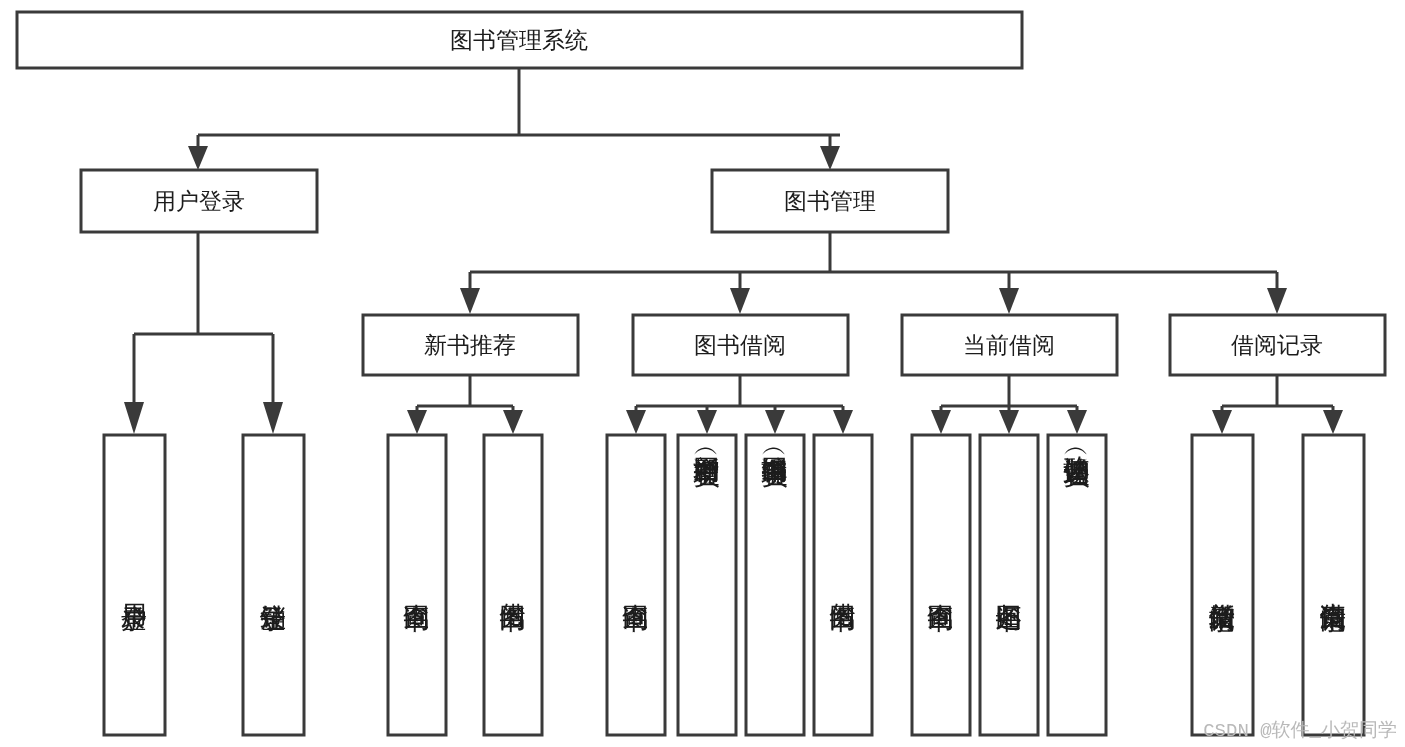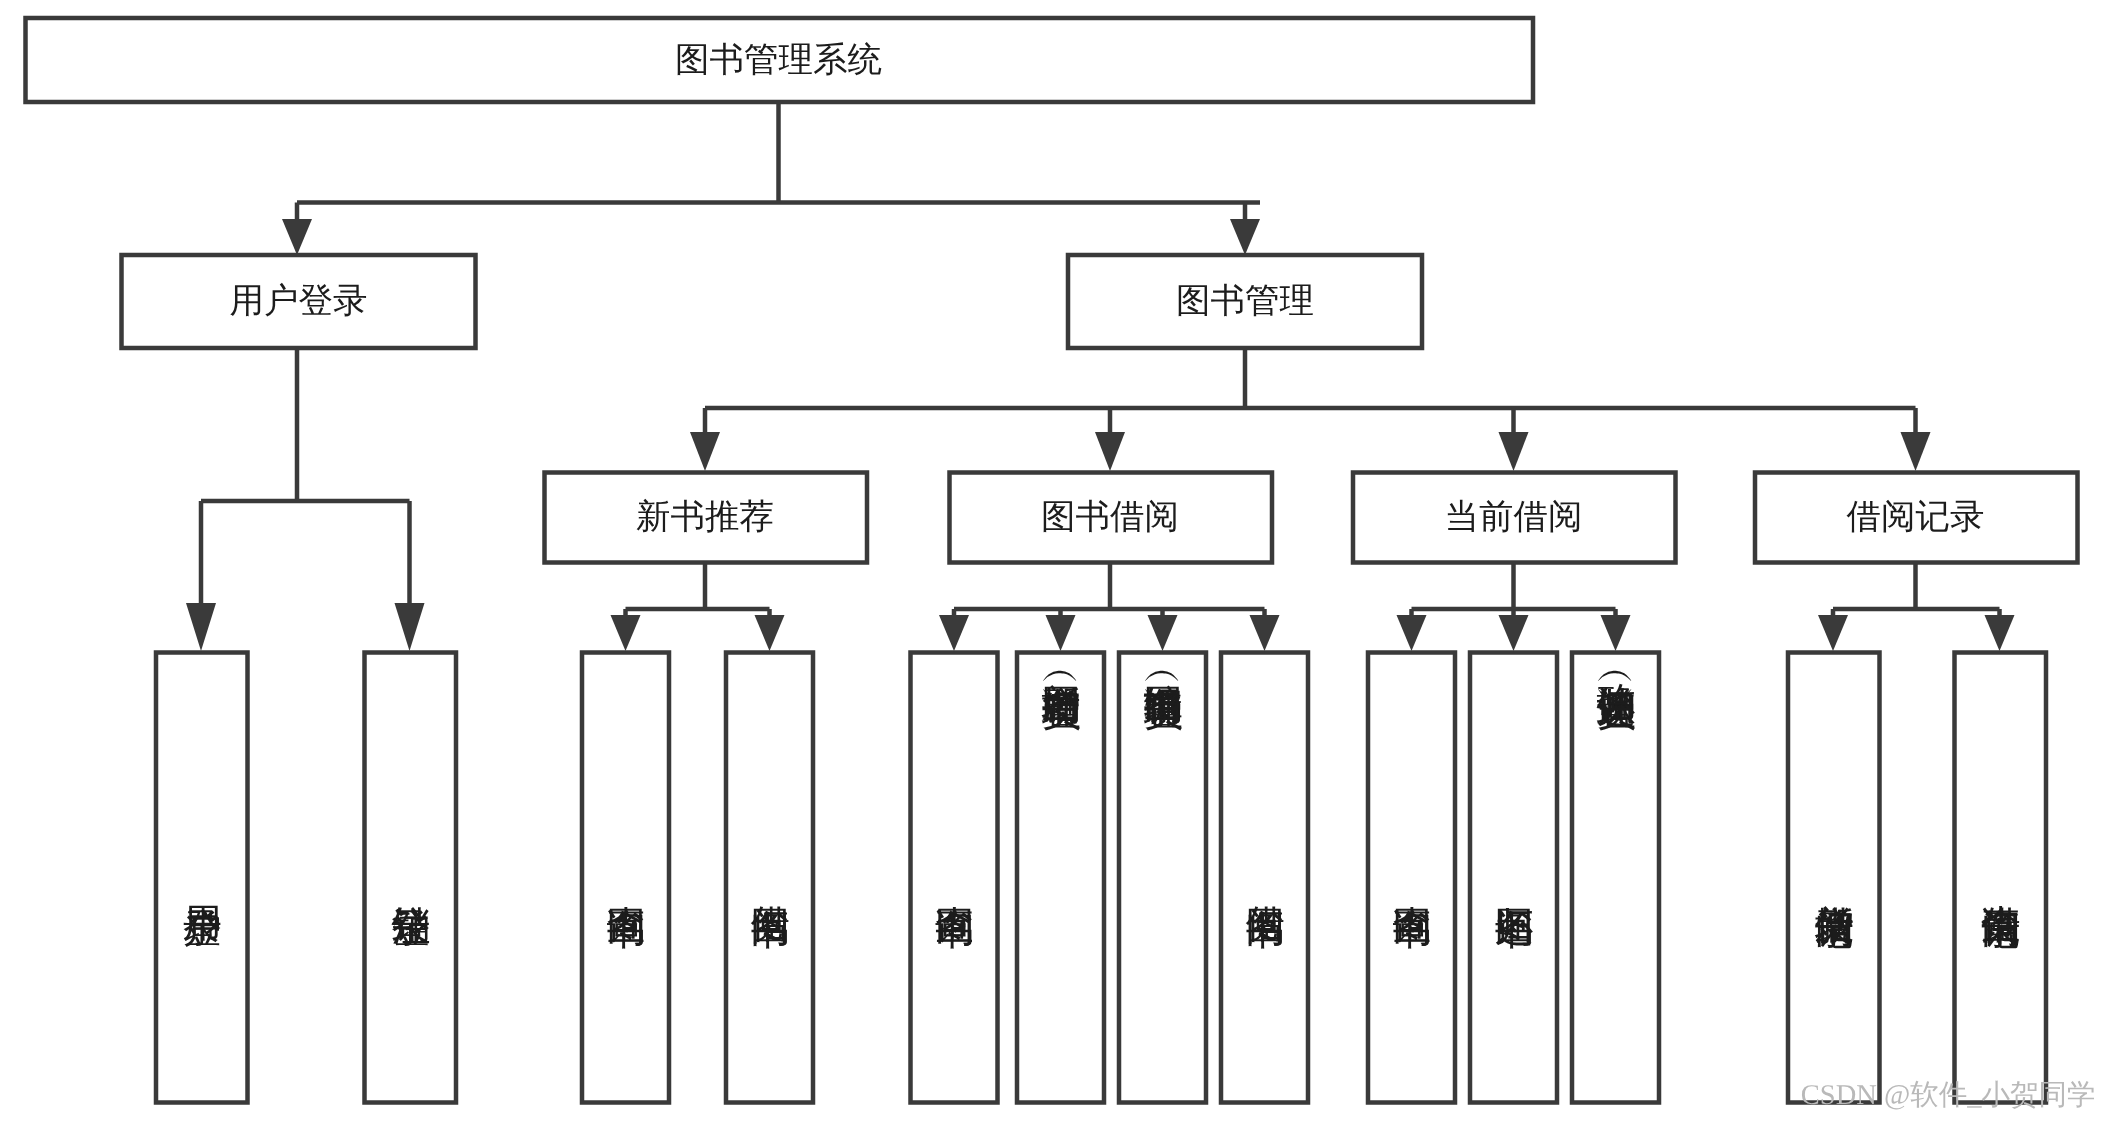--- a/index.html
+++ b/index.html
@@ -21,21 +21,21 @@
     box-sizing:border-box;pointer-events:none;
   }
   .leaf-text{
     writing-mode:vertical-rl;text-orientation:upright;
     font-family:"DejaVu Sans","Liberation Sans",sans-serif;
     font-size:26px;line-height:1.08;color:#1c1c1c;
     letter-spacing:1px;white-space:nowrap;
   }
   .watermark{
     position:absolute;right:8px;bottom:4px;
-    font-family:Liberation Serif, serif;
+    font-family:Liberation Mono, monospace;
     font-size:19px;color:#b9b9b9;white-space:nowrap;
   }
 </style>
 </head>
 <body>
 
 <div id="stage">
 
   <svg id="diagram" viewBox="0 0 1405 747">
 

